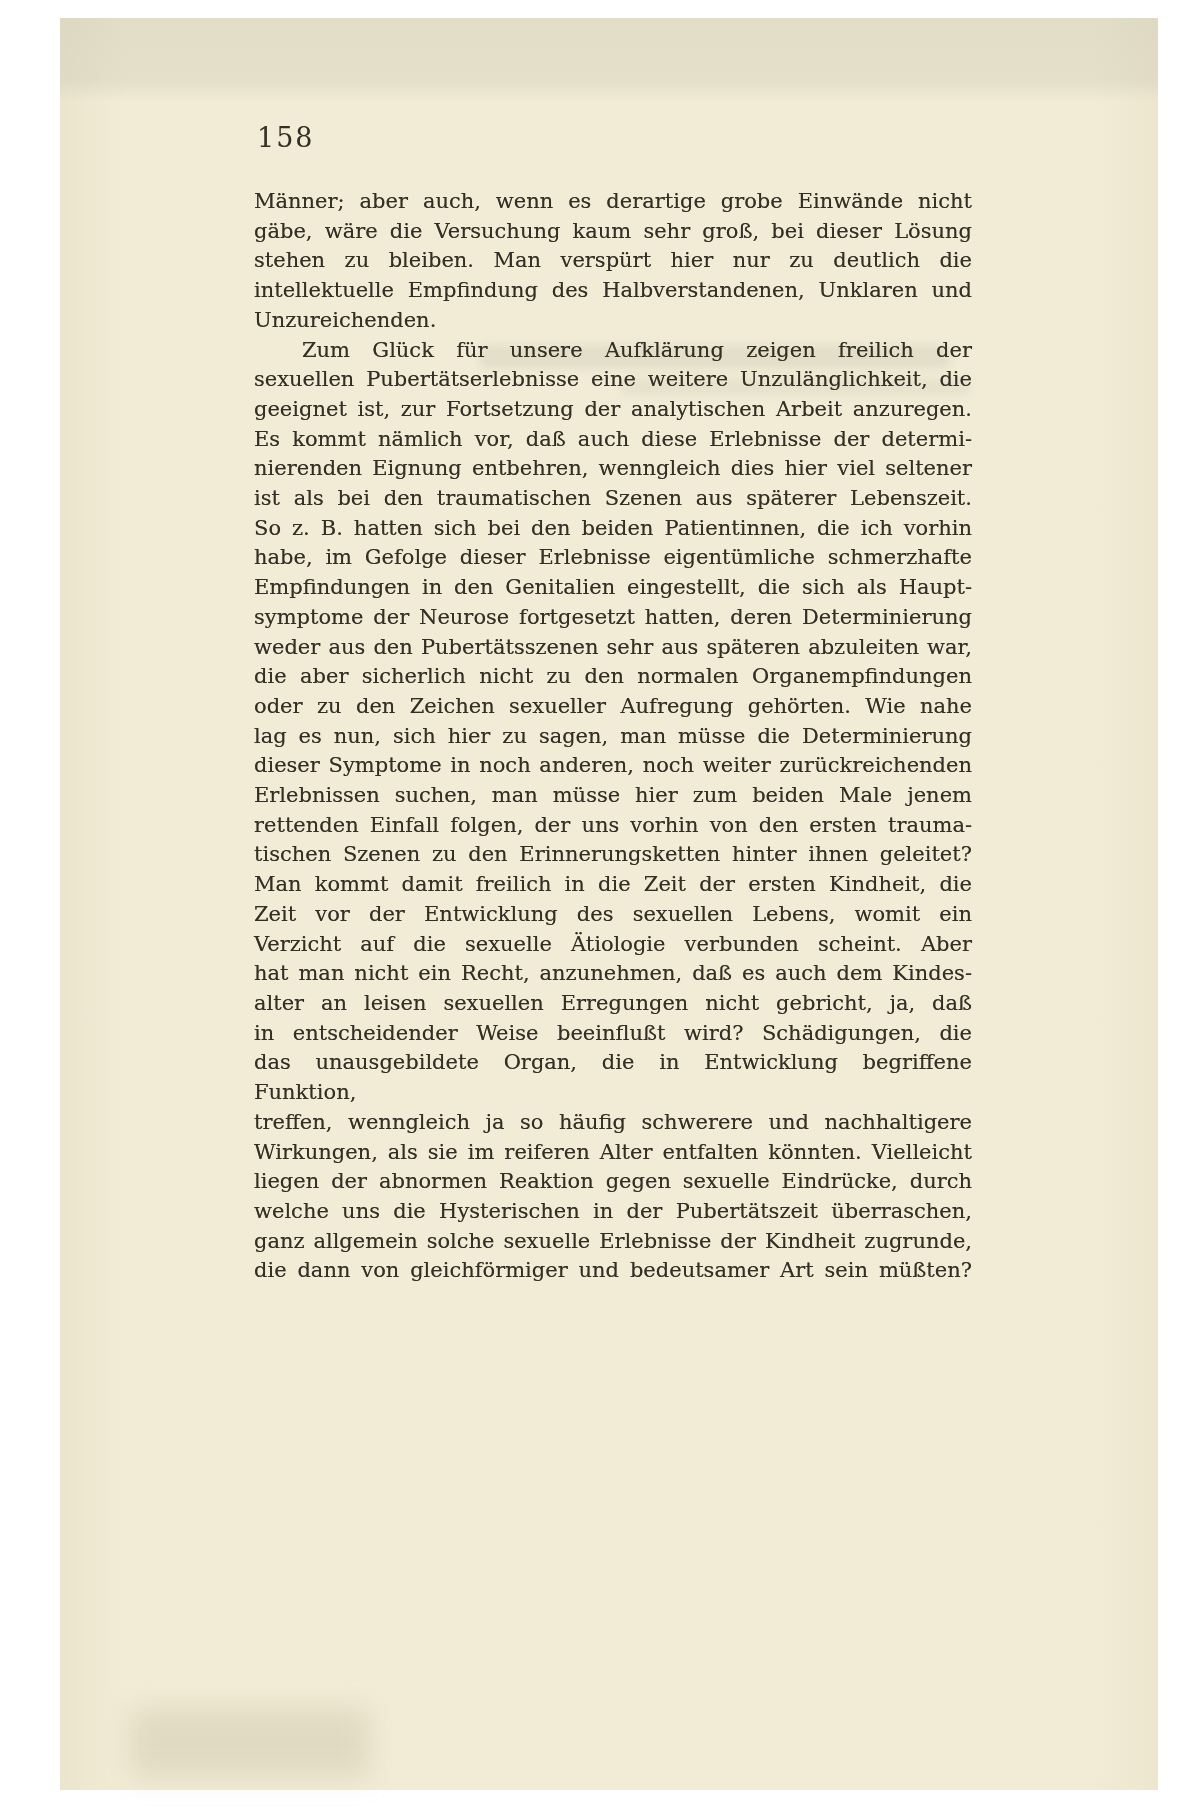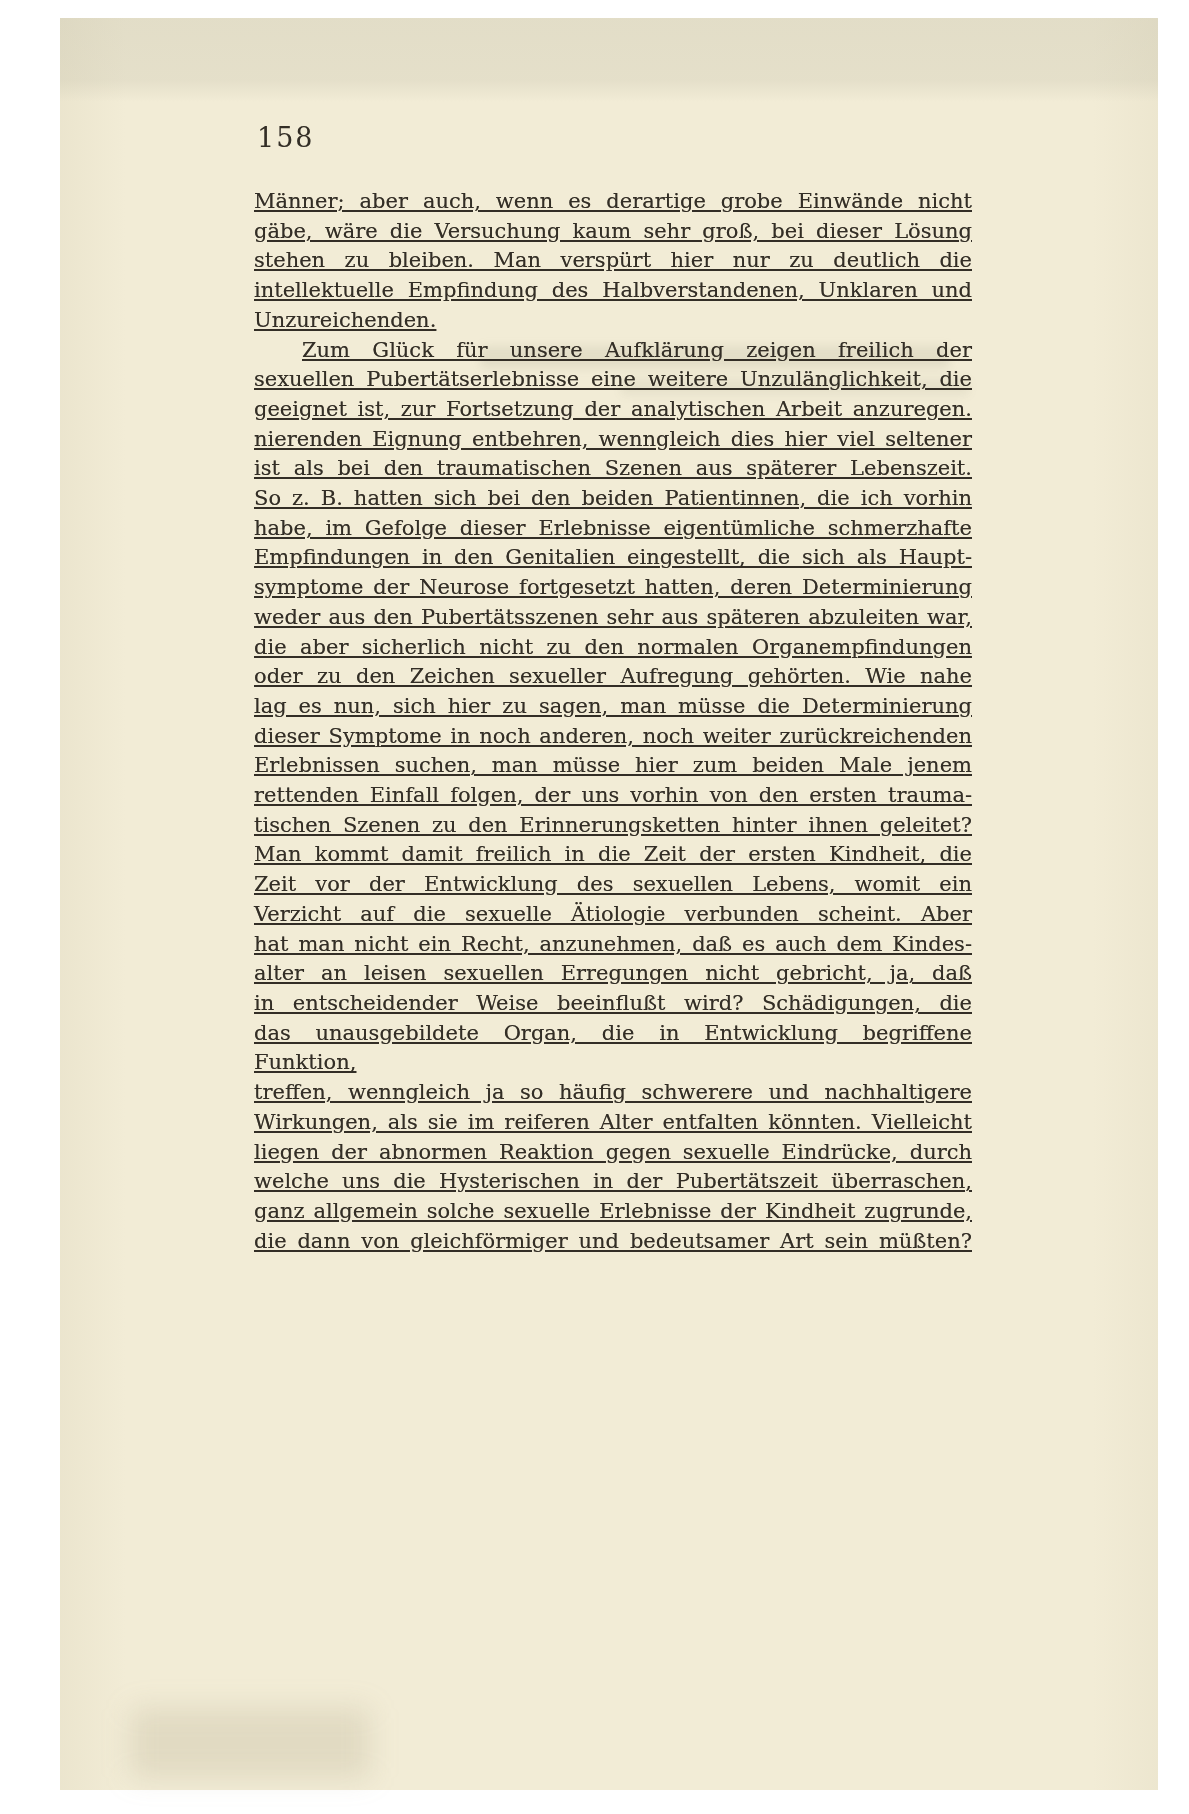--- a/index.html
+++ b/index.html
@@ -50,21 +50,20 @@
   }
   .text-block {
     position: absolute;
     left: 194px;
     top: 169px;
     width: 718px;
     color: var(--ink, #332e26);
     font-size: 21px;
     line-height: 29.7px;
     text-shadow: 0 0 0.5px rgba(51,46,38,0.55);
-    text-decoration: underline;
   }
   .line {
     text-align: justify;
     text-align-last: justify;
     white-space: normal;
   }
   .line.rag {
     text-align: center;
     text-align-last: left;
   }
@@ -83,20 +82,21 @@
     <div class="page-number">158</div>
     <div class="text-block">
         <div class="line">Männer; aber auch, wenn es derartige grobe Einwände nicht</div>
         <div class="line">gäbe, wäre die Versuchung kaum sehr groß, bei dieser Lösung</div>
         <div class="line">stehen zu bleiben. Man verspürt hier nur zu deutlich die</div>
         <div class="line">intellektuelle Empfindung des Halbverstandenen, Unklaren und</div>
         <div class="line rag">Unzureichenden.</div>
         <div class="line indent">Zum Glück für unsere Aufklärung zeigen freilich der</div>
         <div class="line">sexuellen Pubertätserlebnisse eine weitere Unzulänglichkeit, die</div>
         <div class="line">geeignet ist, zur Fortsetzung der analytischen Arbeit anzuregen.</div>
+        <div class="line">Es kommt nämlich vor, daß auch diese Erlebnisse der determi-</div>
         <div class="line">nierenden Eignung entbehren, wenngleich dies hier viel seltener</div>
         <div class="line">ist als bei den traumatischen Szenen aus späterer Lebenszeit.</div>
         <div class="line">So z. B. hatten sich bei den beiden Patientinnen, die ich vorhin</div>
         <div class="line">habe, im Gefolge dieser Erlebnisse eigentümliche schmerzhafte</div>
         <div class="line">Empfindungen in den Genitalien eingestellt, die sich als Haupt-</div>
         <div class="line">symptome der Neurose fortgesetzt hatten, deren Determinierung</div>
         <div class="line">weder aus den Pubertätsszenen sehr aus späteren abzuleiten war,</div>
         <div class="line">die aber sicherlich nicht zu den normalen Organempfindungen</div>
         <div class="line">oder zu den Zeichen sexueller Aufregung gehörten. Wie nahe</div>
         <div class="line">lag es nun, sich hier zu sagen, man müsse die Determinierung</div>

